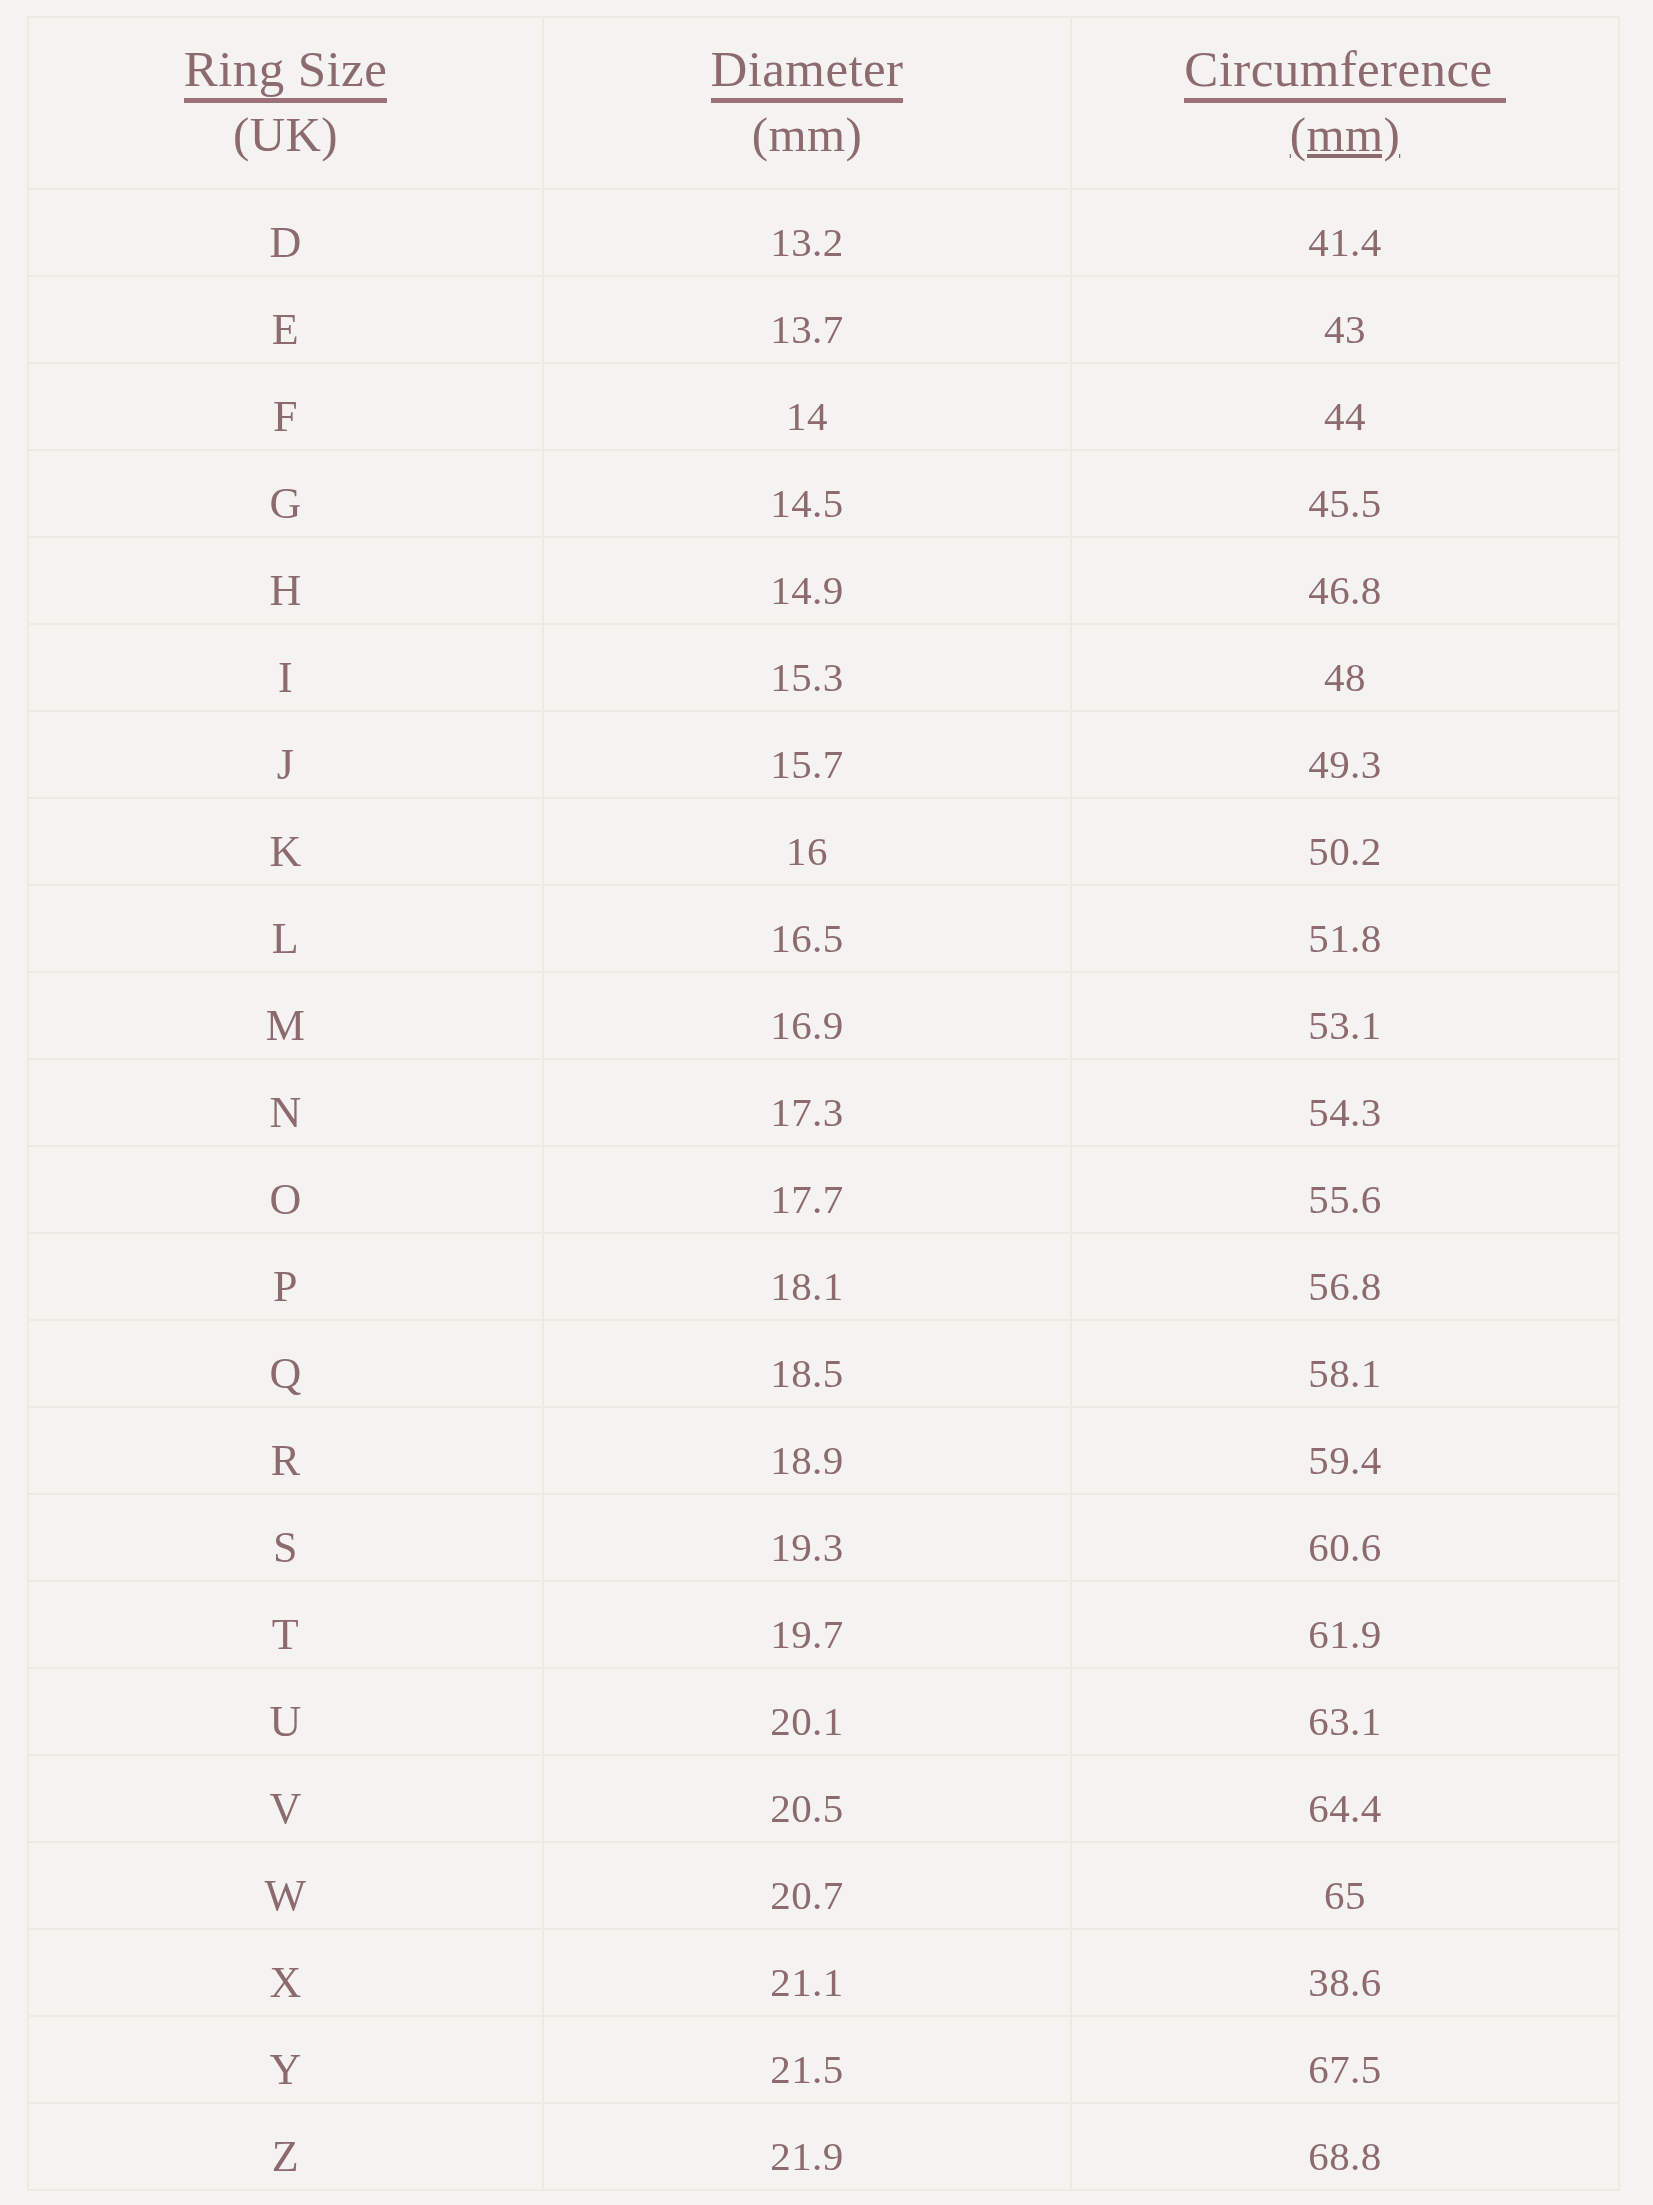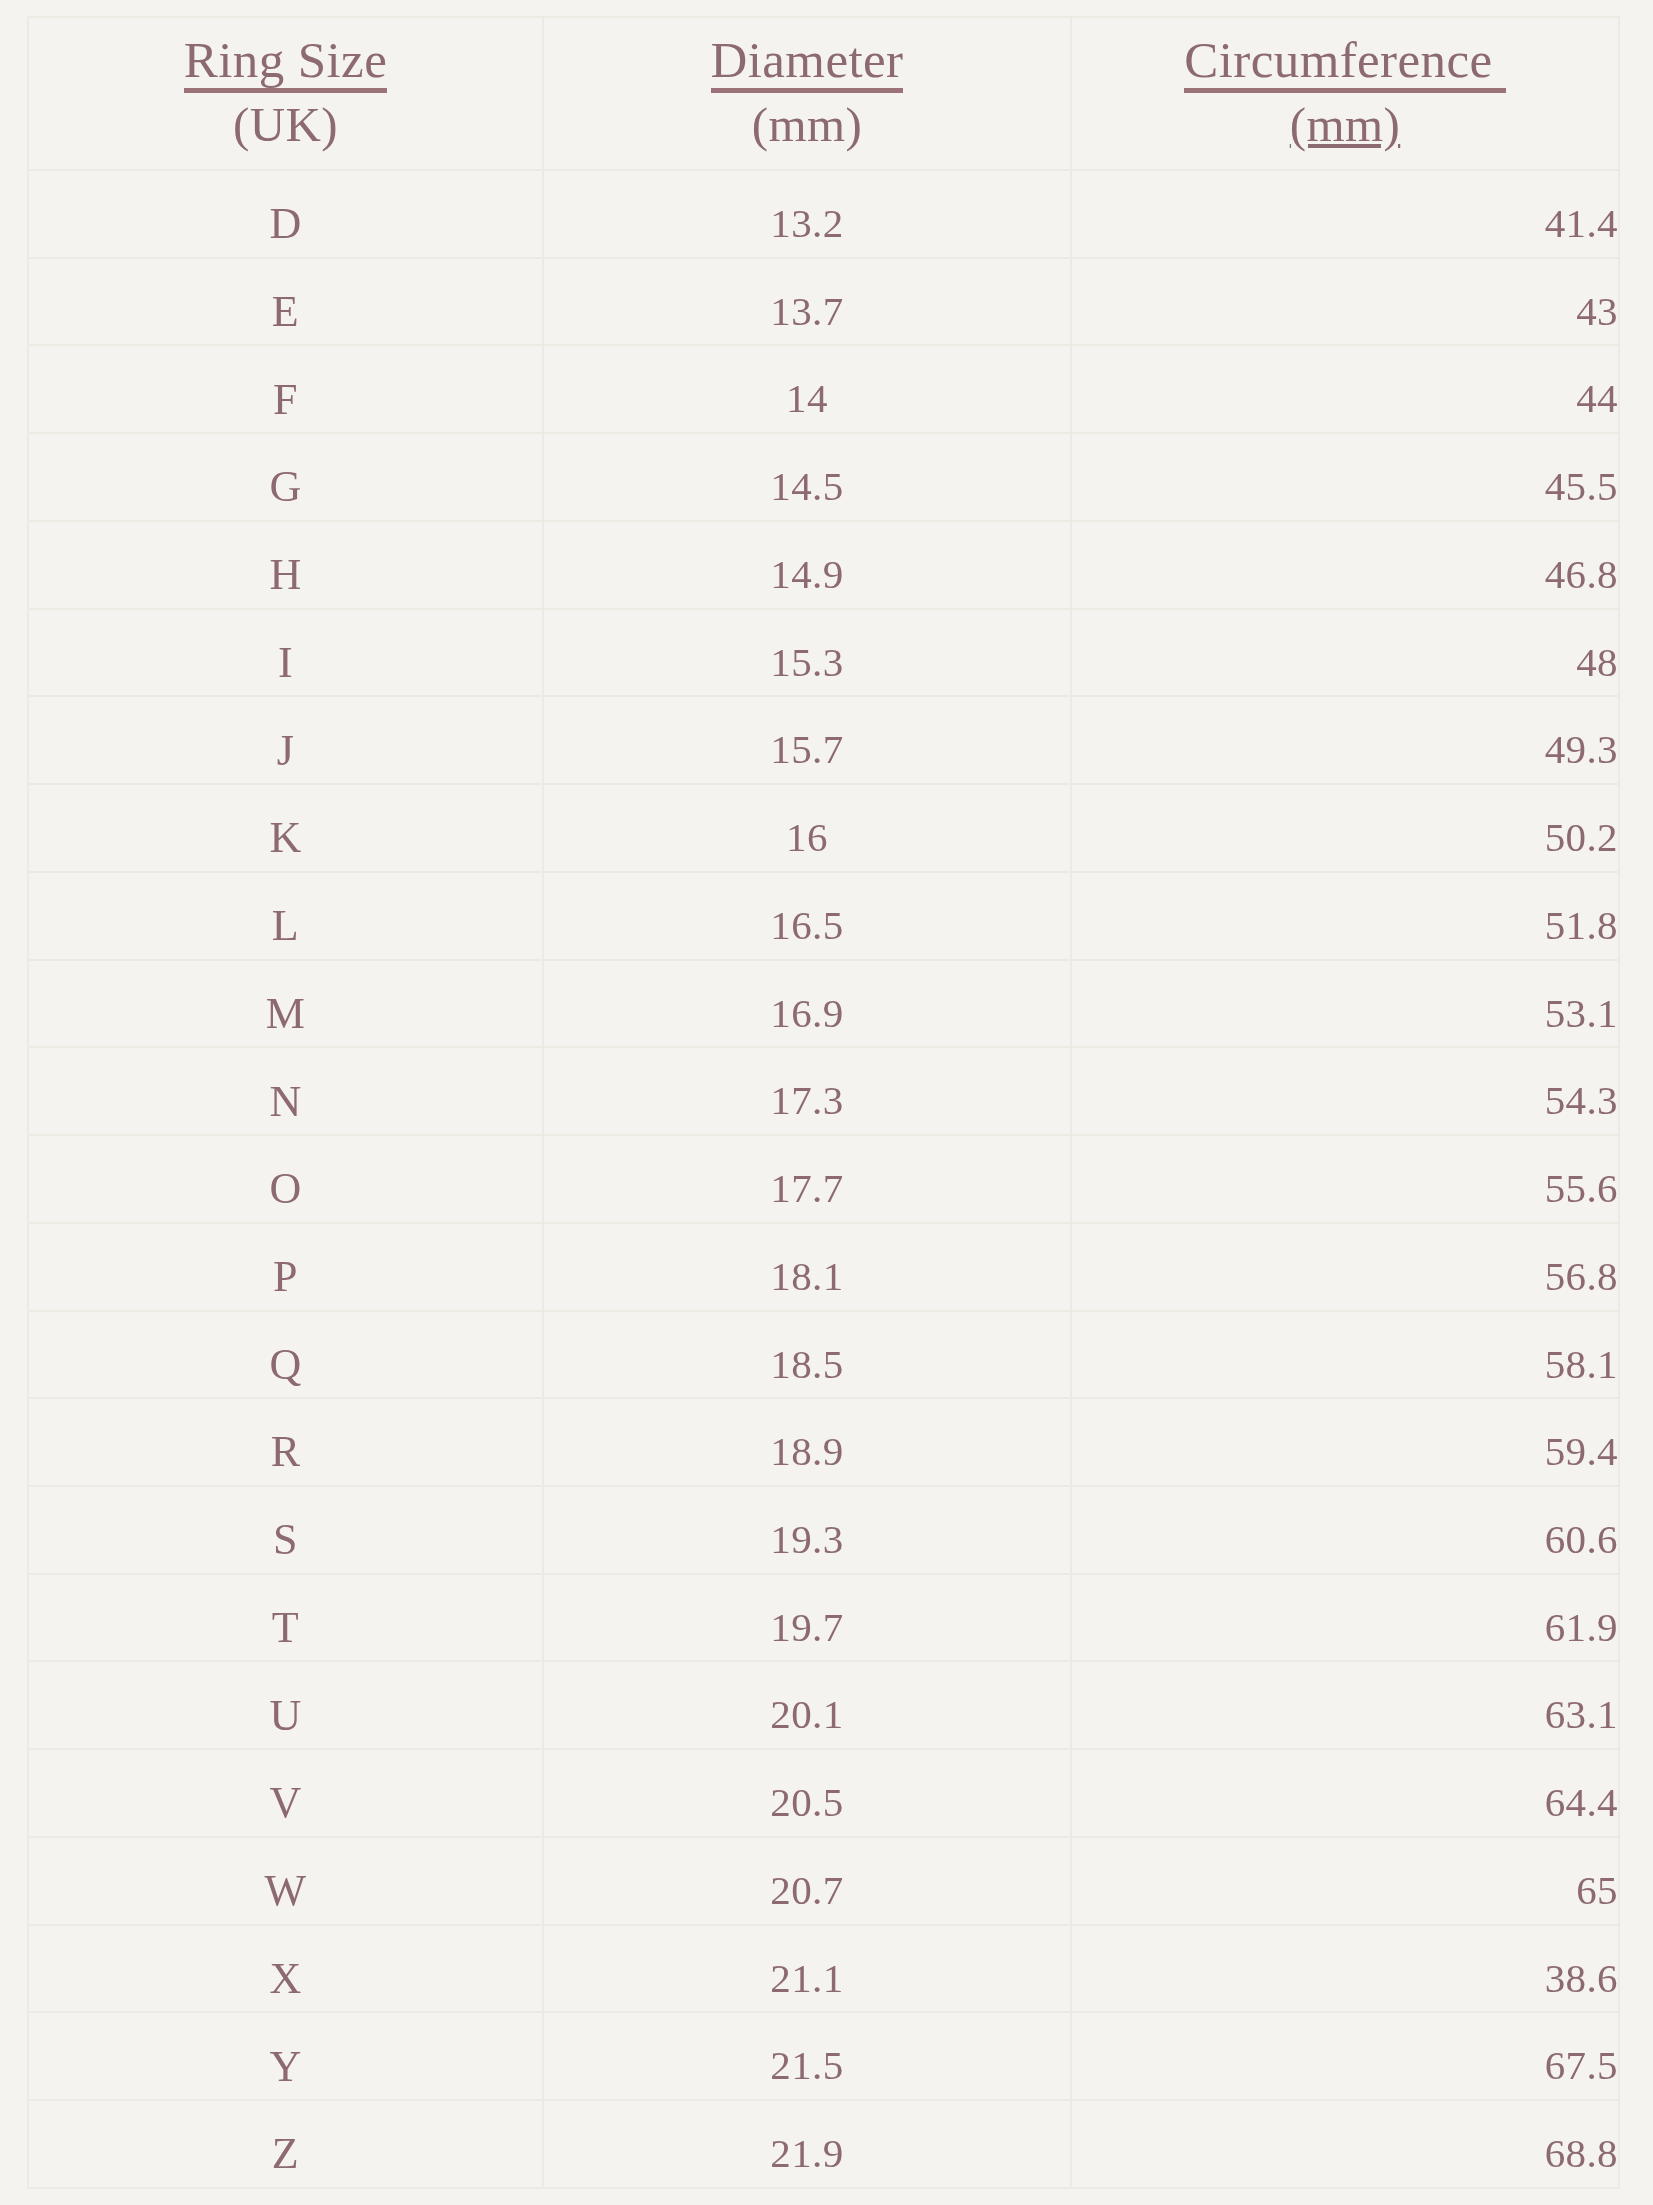--- a/index.html
+++ b/index.html
@@ -34,21 +34,21 @@
     table-layout: fixed;
     background: #f4f3f0;
     border: 2.2px solid #eceae2;
   }
 
   .size-table col.c-size  { width: 515px; }
   .size-table col.c-diam  { width: 528px; }
   .size-table col.c-circ  { width: 548px; }
 
   
-  thead tr { height: 153px; }
+  thead tr { height: 172px; }
 
   thead th {
     border-right: 2.2px solid #eceae2;
     border-bottom: 2.9px solid #eceae2;
     padding: 0 0 2.9px 0;
     vertical-align: middle;
     text-align: center;
     font-weight: normal;
     color: #8d6a70;
   }
@@ -77,21 +77,21 @@
   tbody tr { height: 87px; }
 
   tbody td {
     border-right: 2.2px solid #eceae2;
     border-bottom: 2.9px solid #eceae2;
     text-align: center;
     color: #8d6a70;
     padding: 0;
     vertical-align: middle;
   }
-  tbody td:last-child { border-right: none; text-align: right; }
+  tbody td:last-child { border-right: none; }
   tbody tr:last-child td { border-bottom: none; }
 
   .cell-size {
     display: block;
     font-size: 44px;
     line-height: 1;
     letter-spacing: 0.4px;
     position: relative;
     top: 10.3px;
   }

